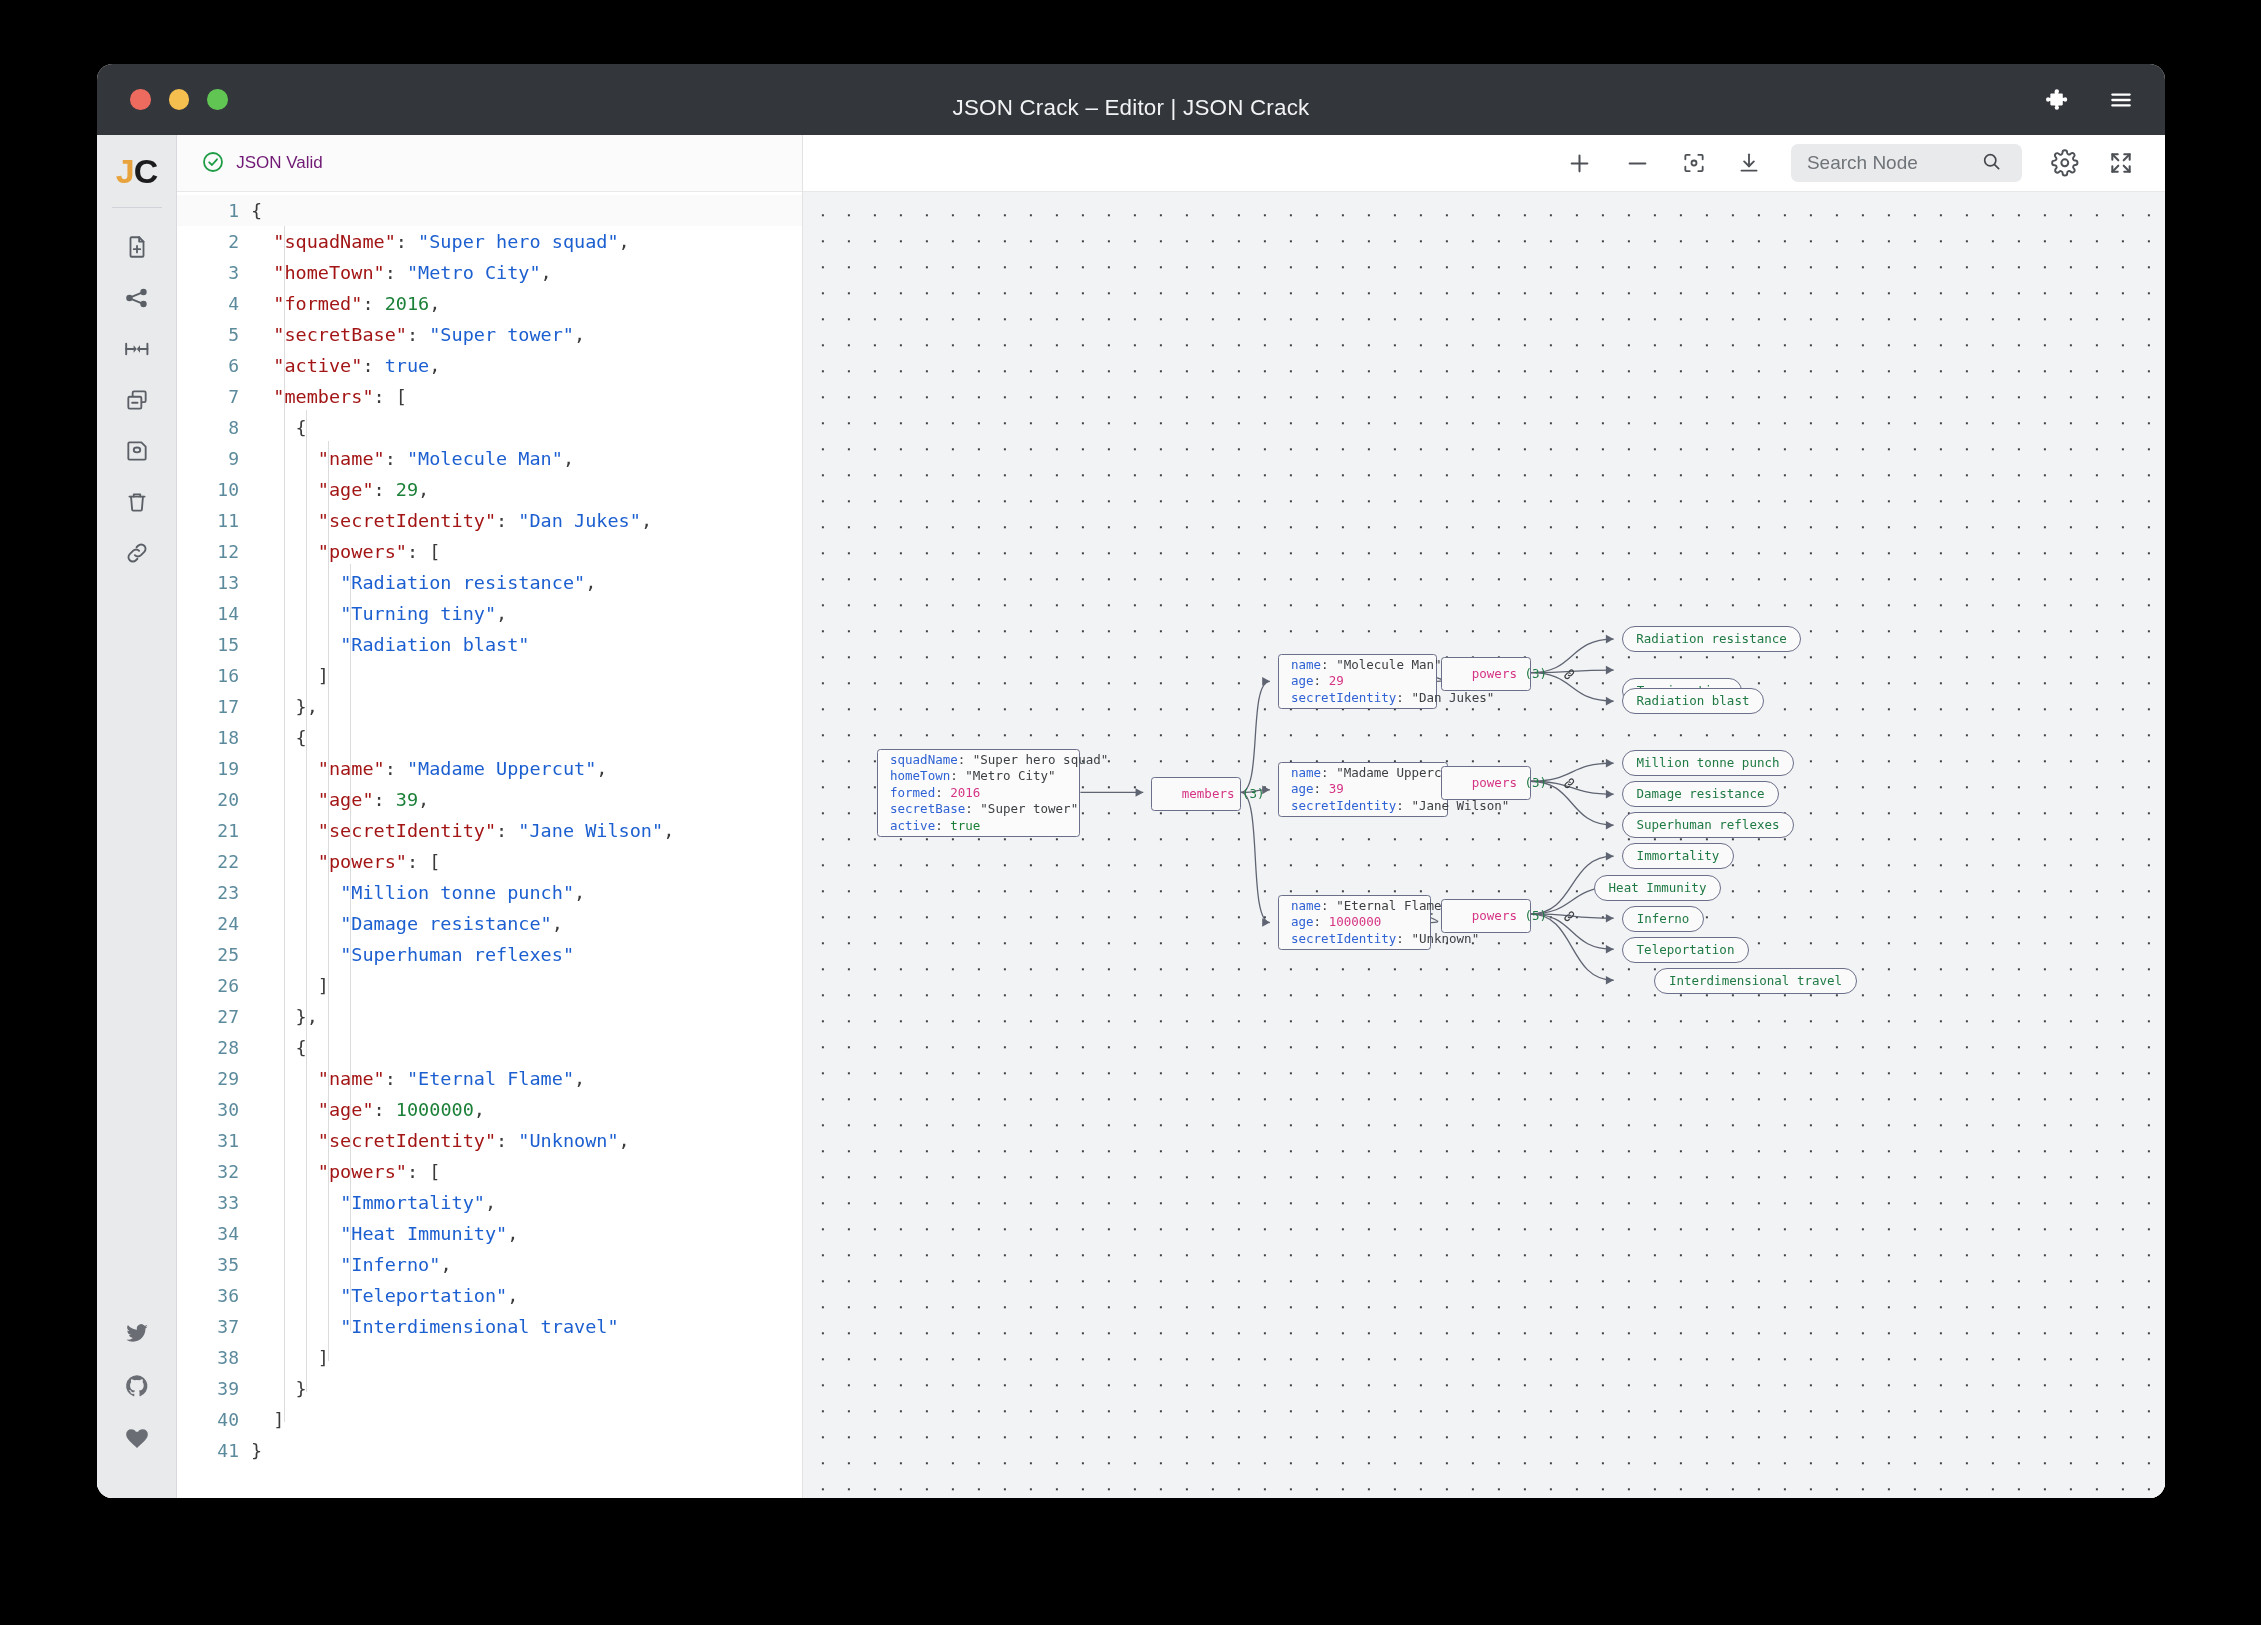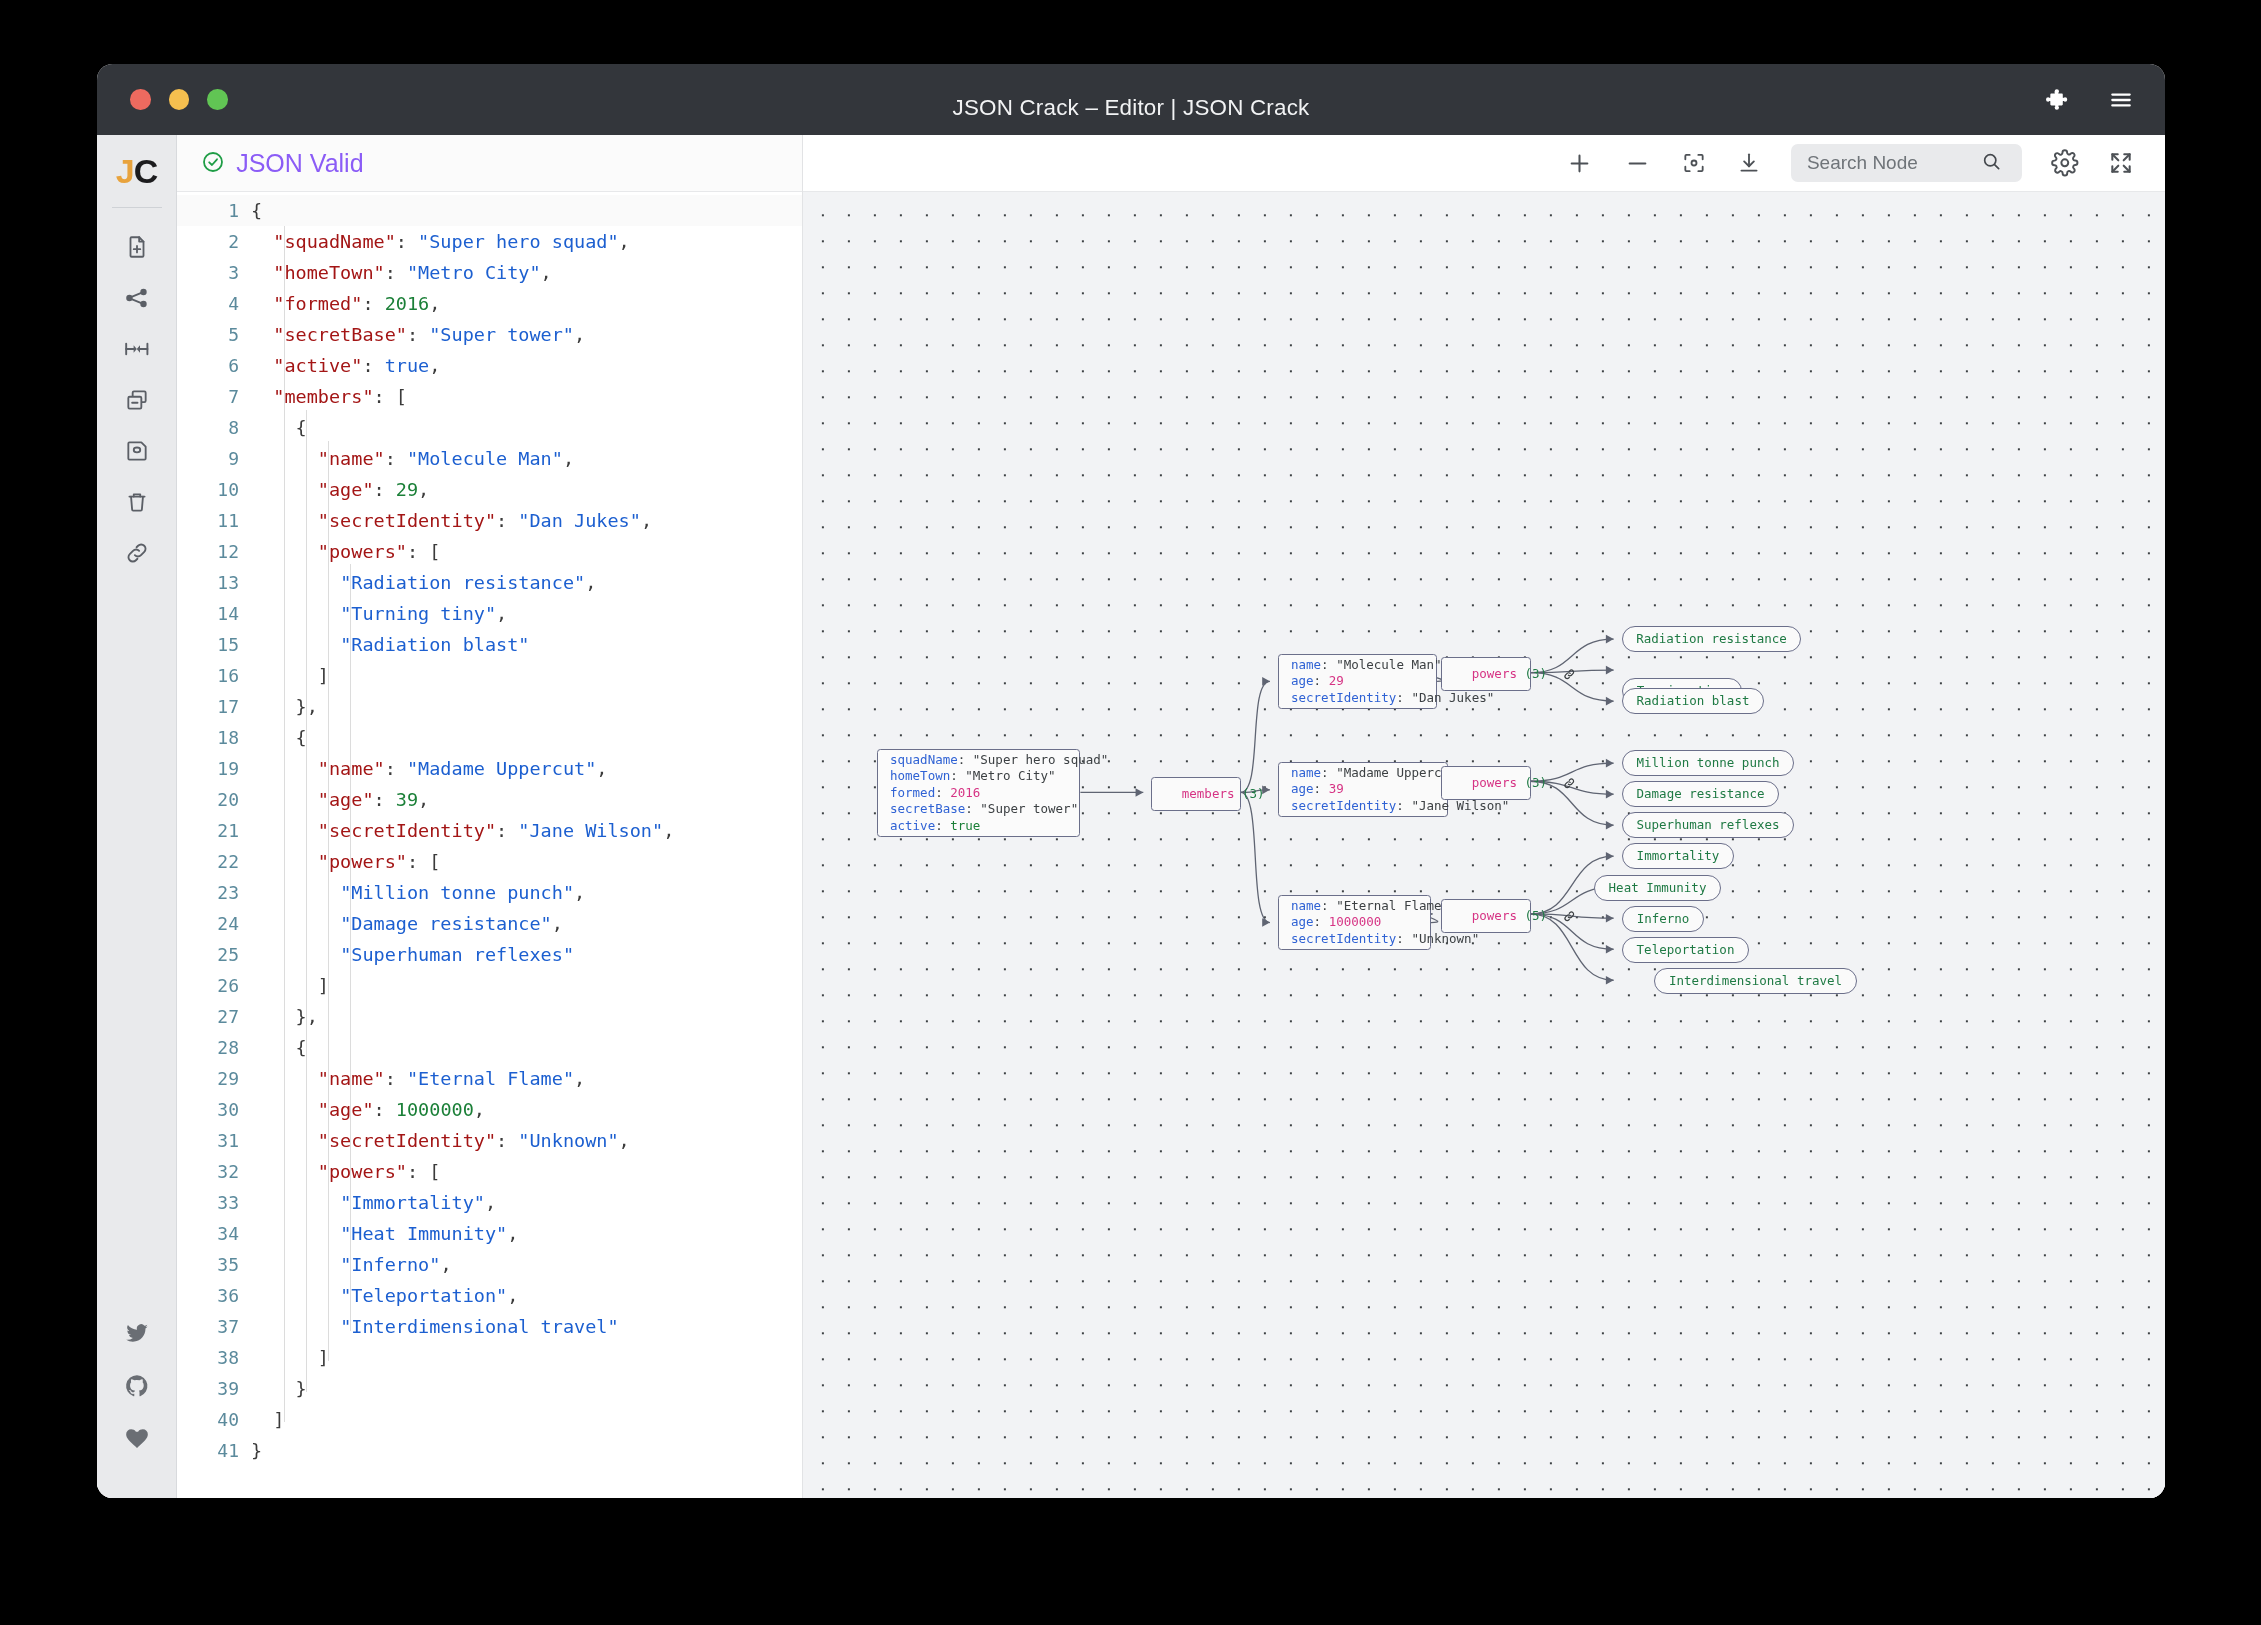--- a/index.html
+++ b/index.html
@@ -82,21 +82,21 @@
     border-right: 0.9px solid #e2e3e5;
     position: relative;
   }
   #status-bar {
     height: 57px; flex: 0 0 57px;
     display: flex; align-items: center; gap: 11.2px;
     padding-left: 24px;
     background: #fbfbfb;
     border-bottom: 0.9px solid #e7e8ea;
   }
-  #status-text { color: #8b5cf6; font-size: 25px; }
+  #status-text { color: #701a75; font-size: 17px; }
   #code-area {
     flex: 1 1 auto; position: relative; overflow: hidden;
     background: #ffffff;
     font-family: "DejaVu Sans Mono", monospace;
     font-size: 18.5px;
     line-height: 31px;
     padding-top: 3.4px;
   }
   .code-line { display: flex; height: 31px; align-items: center; position: relative; }
   .code-line.active { background: #fafafa; }

